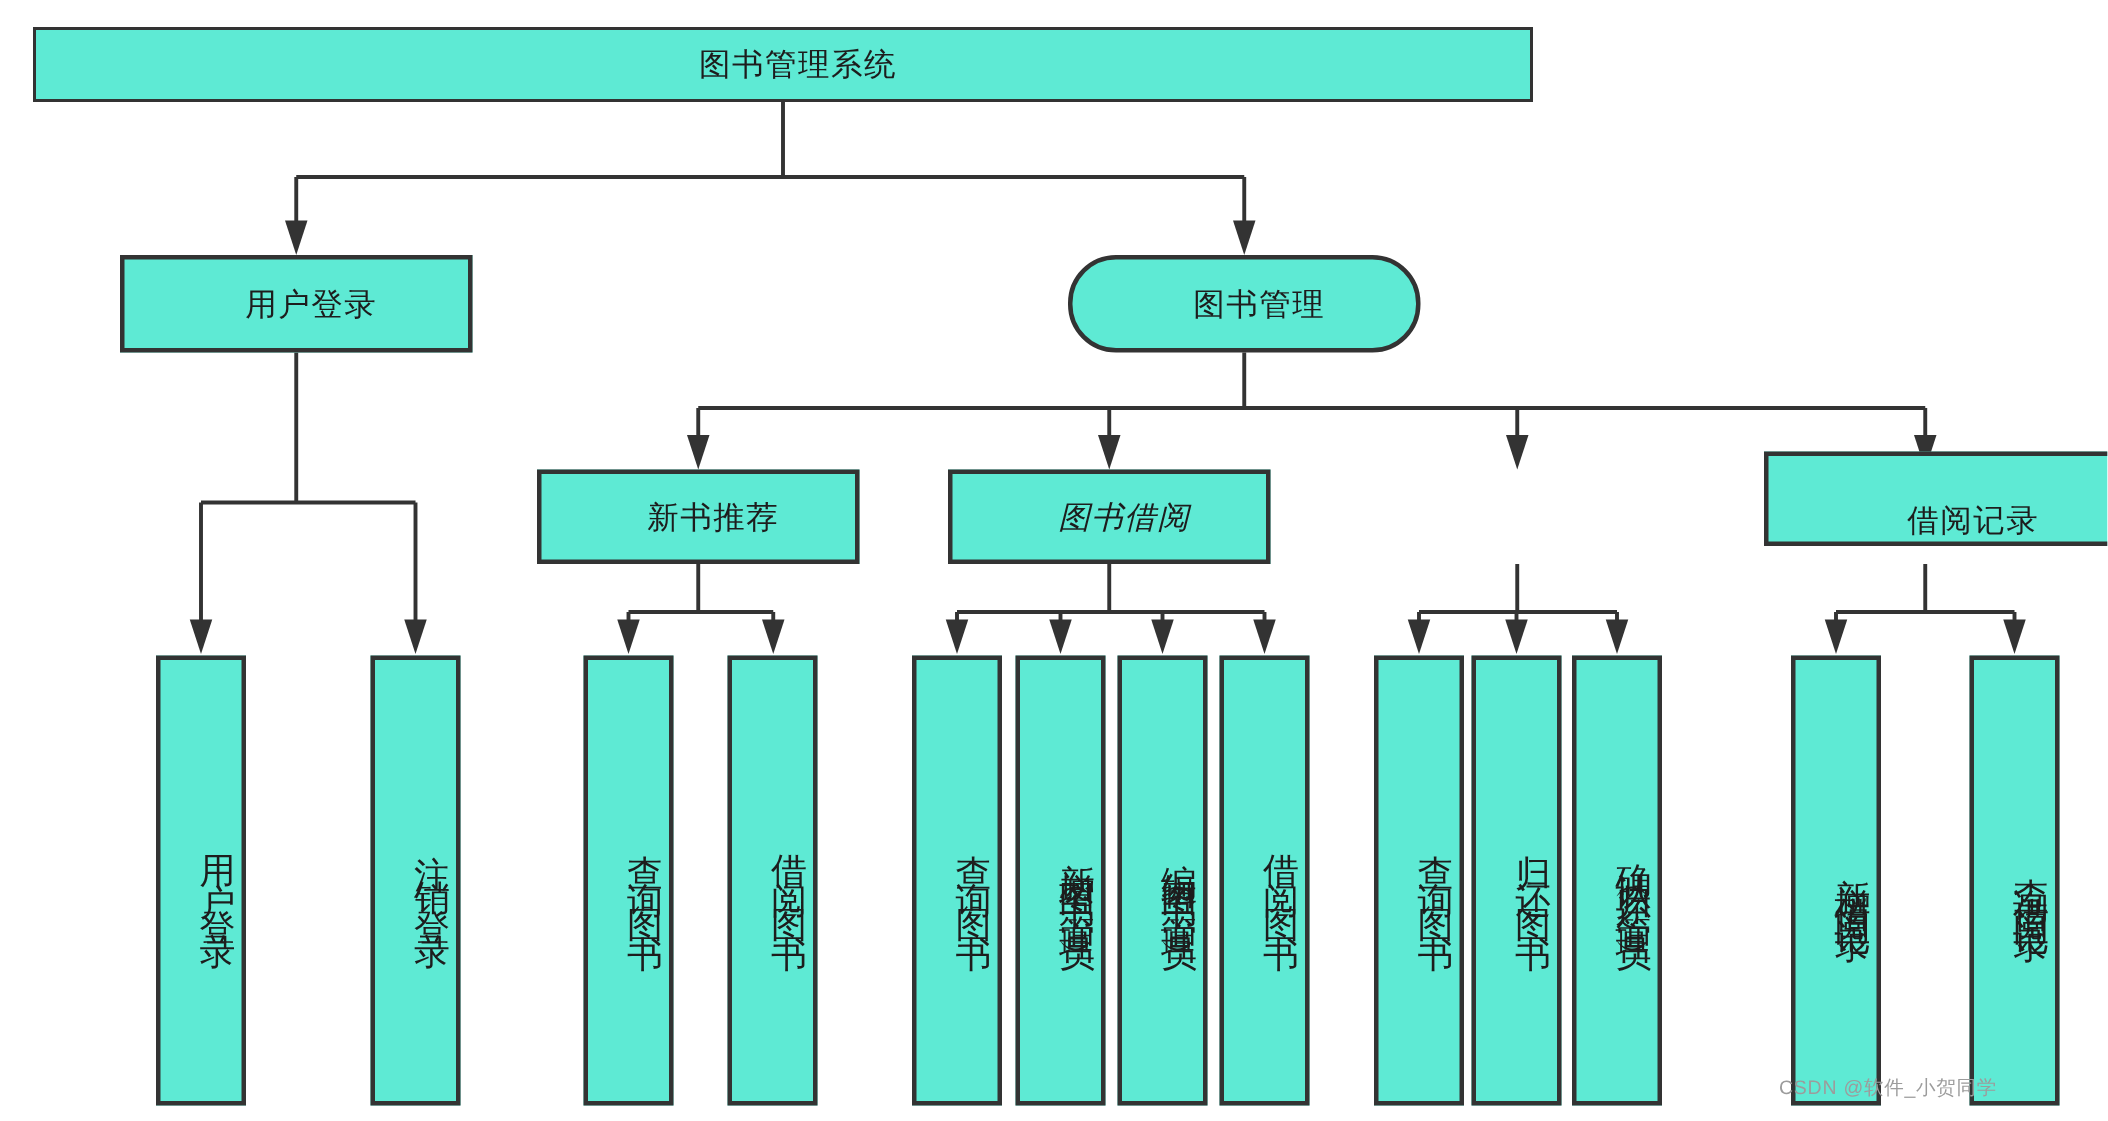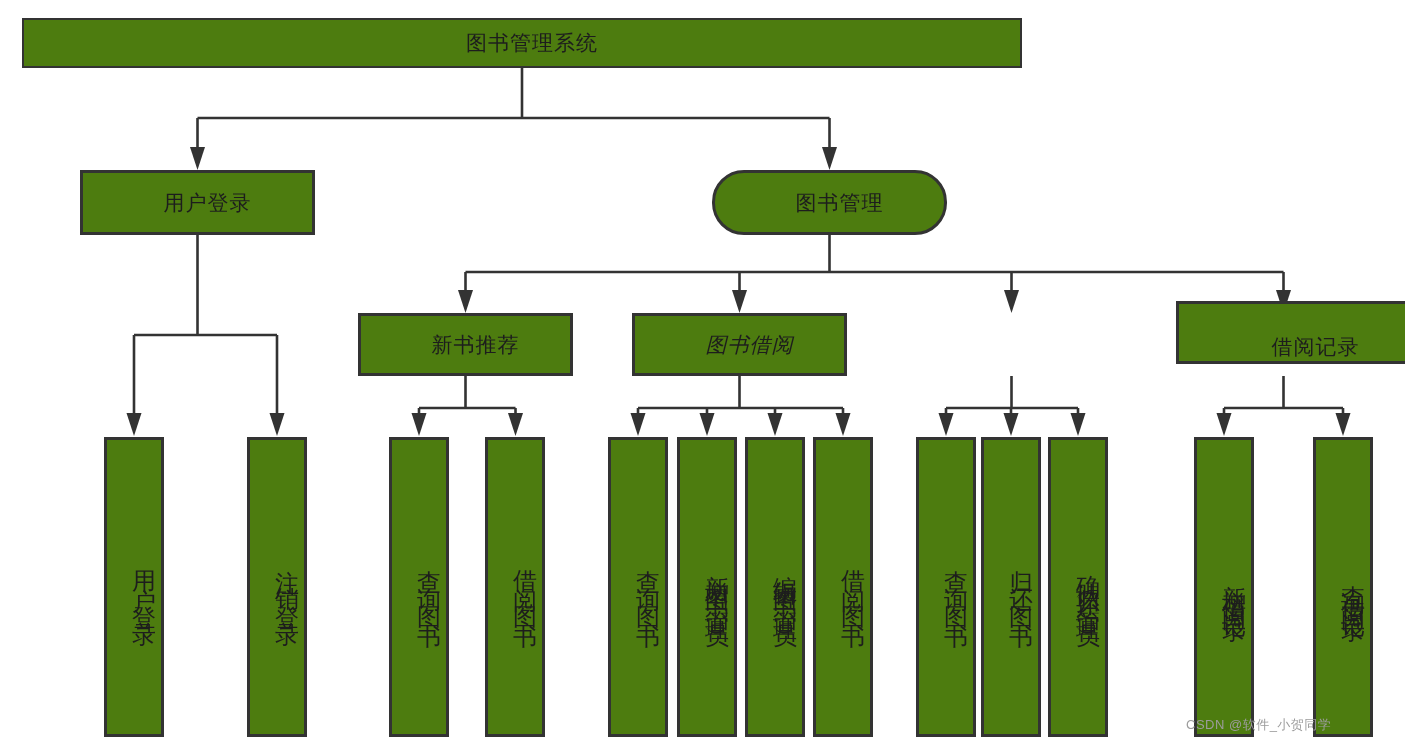--- a/index.html
+++ b/index.html
@@ -5,21 +5,21 @@
   :root { --line:#333333; --ink:#1d1d1d; --wm:#9c9c9c; --bg:#ffffff; }
   html,body { margin:0; padding:0; background:var(--bg); }
   .canvas {
     position:relative; width:1405px; height:747px; background:var(--bg);
     font-family:"Liberation Sans", sans-serif; overflow:hidden;
   }
   svg.connectors { position:absolute; left:0; top:0; z-index:1; }
   svg.connectors path { stroke:var(--line); stroke-width:2.6; fill:none; }
   svg.connectors polygon { fill:var(--line); stroke:none; }
   .box {
-    position:absolute; box-sizing:border-box; background:#4d7c0f;
+    position:absolute; box-sizing:border-box; background:#5eead4;
     border:3px solid var(--line); color:var(--ink);
     display:flex; align-items:center; justify-content:center;
     z-index:2; text-align:center;padding-left:20px;
   }
   .root-box { border-width:2.5px; }
   .h-label { font-size:21px; letter-spacing:1px; white-space:nowrap; }
   .v-text {
     writing-mode:vertical-rl; text-orientation:mixed;
     font-size:24px; line-height:1; letter-spacing:18px; white-space:nowrap;
   }

